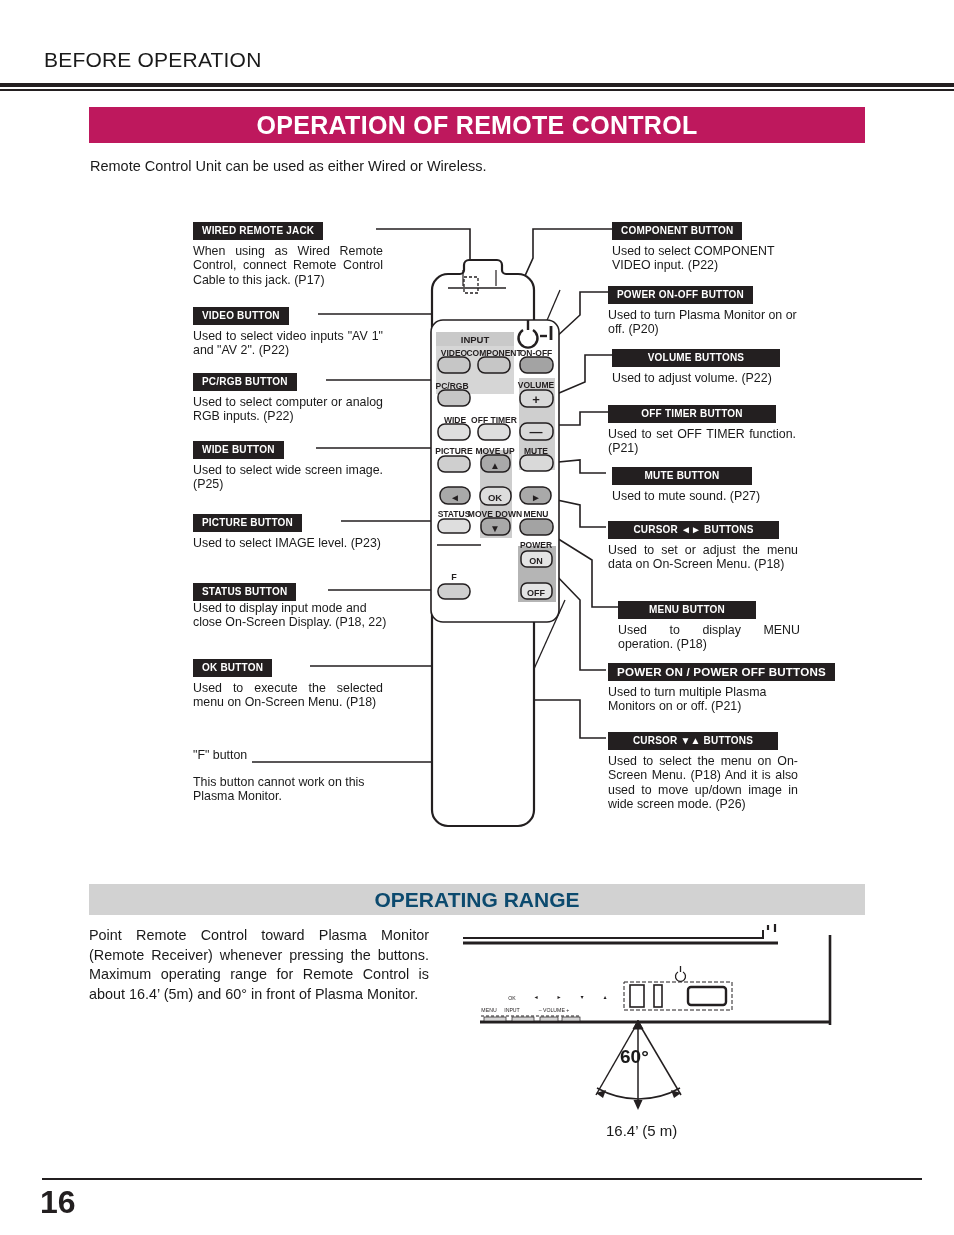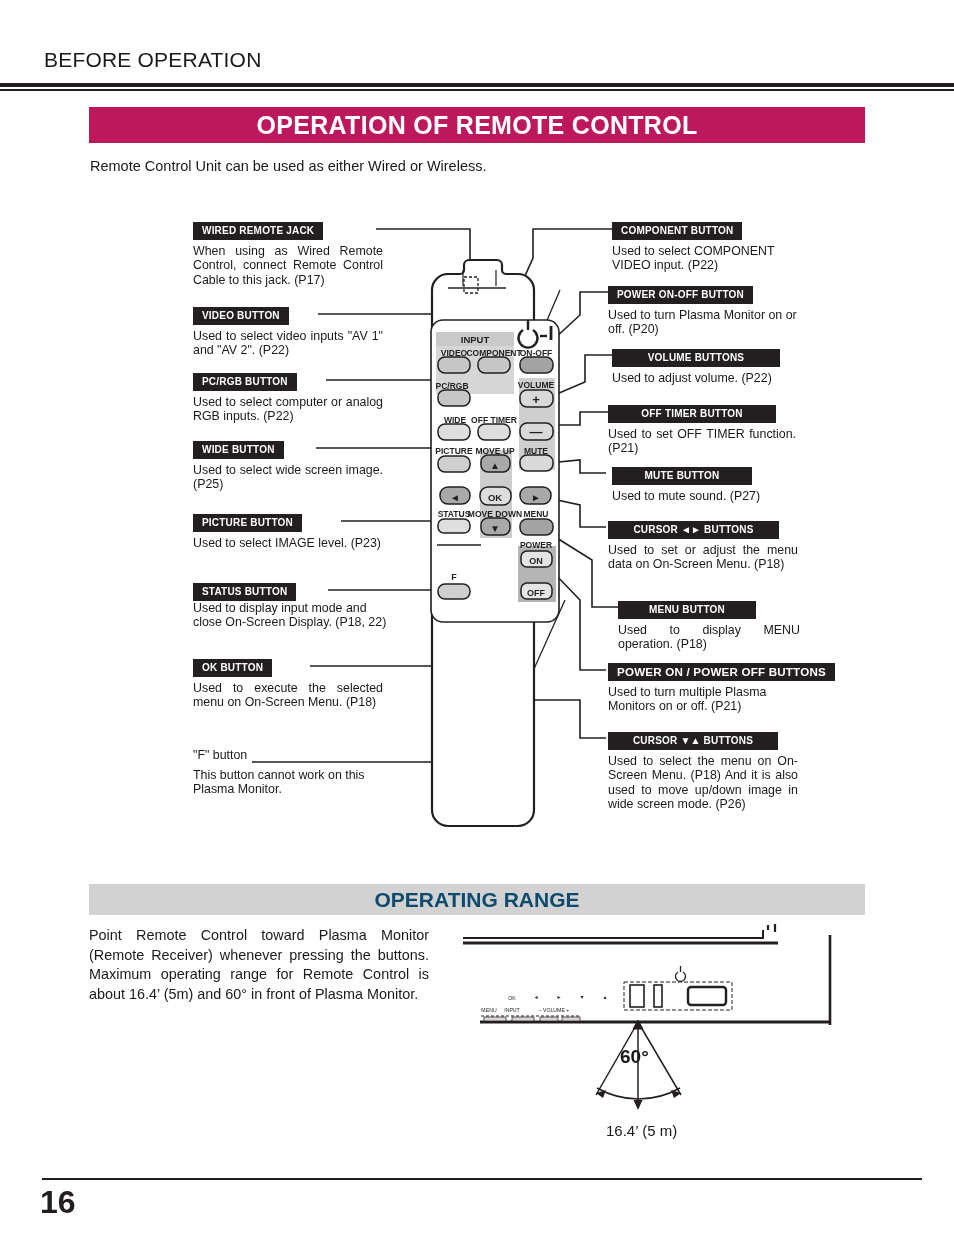--- a/index.html
+++ b/index.html
@@ -249,21 +249,21 @@
   <div class="desc" style="width:195px;">Used to display input mode and close On-Screen Display. (P18, 22)</div>
 </div>
 
 <div class="callout" style="left:193px;top:657px;">
   <div class="chip">OK BUTTON</div>
   <div class="desc just" style="width:190px;margin-top:4px;">Used to execute the selected menu on On-Screen Menu. (P18)</div>
 </div>
 
 <div class="callout" style="left:193px;top:748px;">
   <div class="desc">"F" button</div>
-  <div class="desc" style="width:195px;margin-top:5px;">This button cannot work on this Plasma Monitor.</div>
+  <div class="desc" style="width:195px;margin-top:12px;">This button cannot work on this Plasma Monitor.</div>
 </div>
 
 <div class="callout" style="left:612px;top:220px;">
   <div class="chip">COMPONENT BUTTON</div>
   <div class="desc" style="width:192px;margin-top:4px;">Used to select COMPONENT VIDEO input.  (P22)</div>
 </div>
 
 <div class="callout" style="left:608px;top:284px;">
   <div class="chip">POWER ON-OFF BUTTON</div>
   <div class="desc" style="width:192px;margin-top:4px;">Used to turn Plasma Monitor on or off.  (P20)</div>

